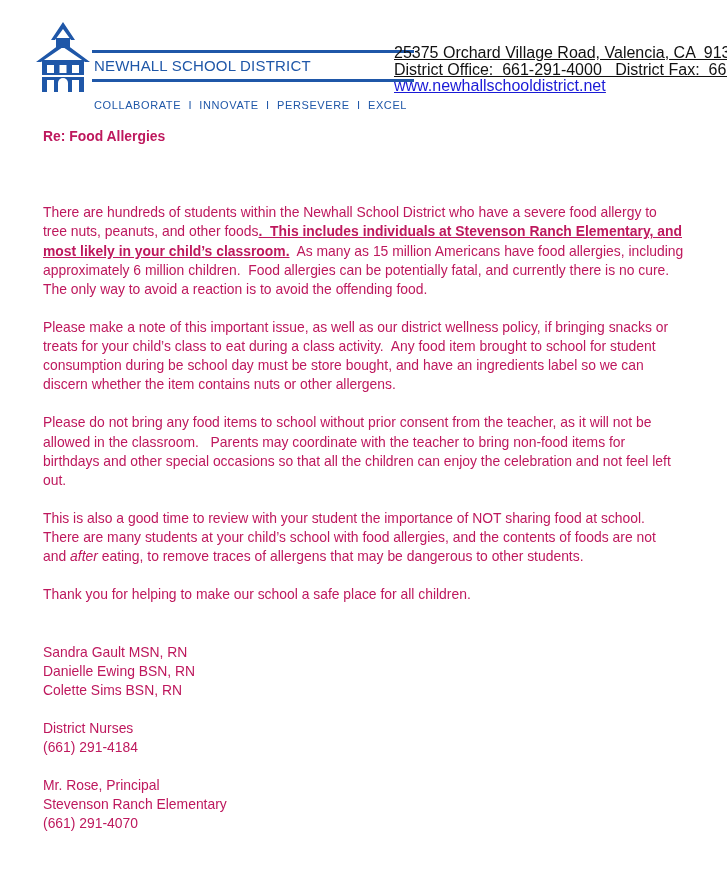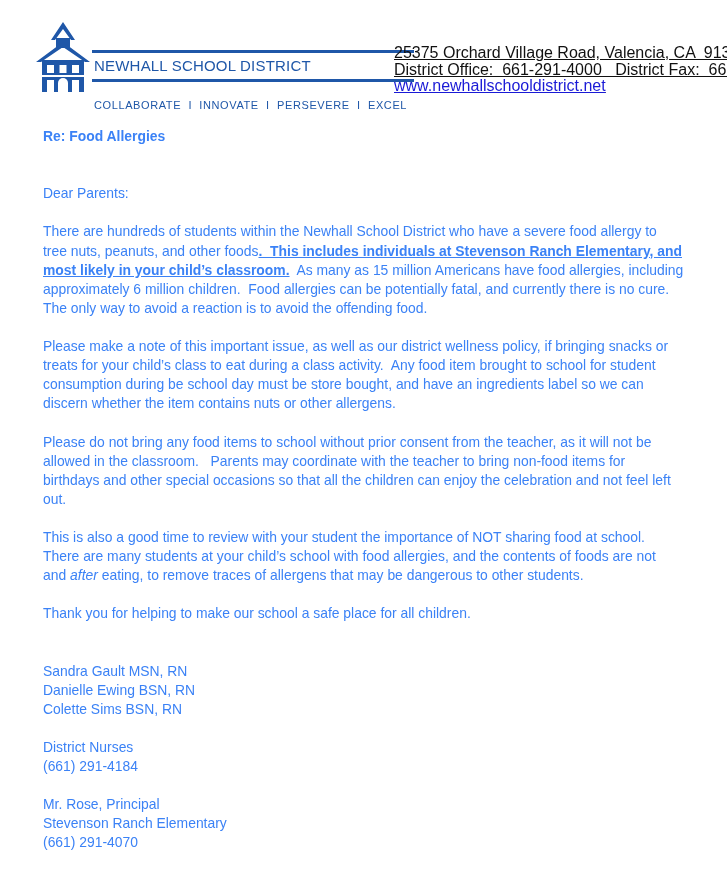--- a/index.html
+++ b/index.html
@@ -13,21 +13,21 @@
   .logo-name { font-size: 15px; color: #1f57a8; letter-spacing: 0.2px; line-height: 24px;
                white-space: nowrap; margin: 1px 0 1px 2px; }
   .logo-tagline { font-size: 11px; color: #1f57a8; letter-spacing: 0.6px; margin-top: 17px;
                   white-space: nowrap; margin-left: 2px; }
 
   .contact { position: absolute; left: 358px; top: 25px; font-size: 16px; line-height: 16.5px;
              color: #111; white-space: nowrap; text-decoration: underline; }
   .contact a { color: #1a1ad6; text-decoration: underline; }
 
   .letter { position: absolute; left: 43px; top: 127px; width: 660px; font-size: 13.9px;
-            line-height: 19.1px; color: #3b82f6; font-family: "Liberation Sans", sans-serif; }
+            line-height: 19.1px; color: #be185d; font-family: "Liberation Sans", sans-serif; }
   .subject { font-weight: bold; }
   .p { margin: 0; white-space: nowrap; }
   .gap { height: 19.1px; }
   .bu { font-weight: bold; text-decoration: underline; }
 </style>
 </head>
 <body>
 
 <div class="letterhead">
   <svg class="logo-icon" viewBox="0 0 54 74" width="54" height="74">
@@ -60,21 +60,20 @@
     <div style="white-space:pre">25375 Orchard Village Road, Valencia, CA  91355</div>
     <div style="white-space:pre">District Office:  661-291-4000   District Fax:  661-291-4001</div>
     <a href="#">www.newhallschooldistrict.net</a>
   </div>
 </div>
 
 <div class="letter">
   <p class="p subject">Re: Food Allergies</p>
   <div class="gap"></div>
     <div class="gap"></div>
-  <p class="p">Dear Parents:</p>
   <div class="gap"></div>
 
   <div>
     <p class="p">There are hundreds of students within the Newhall School District who have a severe food allergy to</p>
     <p class="p"><span>tree nuts, peanuts, and other foods</span><span class="bu" style="white-space:pre">.  This includes individuals at Stevenson Ranch Elementary, and</span></p>
     <p class="p" style="white-space:pre"><span class="bu">most likely in your child’s classroom.</span><span>  As many as 15 million Americans have food allergies, including</span></p>
     <p class="p" style="white-space:pre">approximately 6 million children.  Food allergies can be potentially fatal, and currently there is no cure.</p>
     <p class="p">The only way to avoid a reaction is to avoid the offending food.</p>
   </div>
   <div class="gap"></div>

